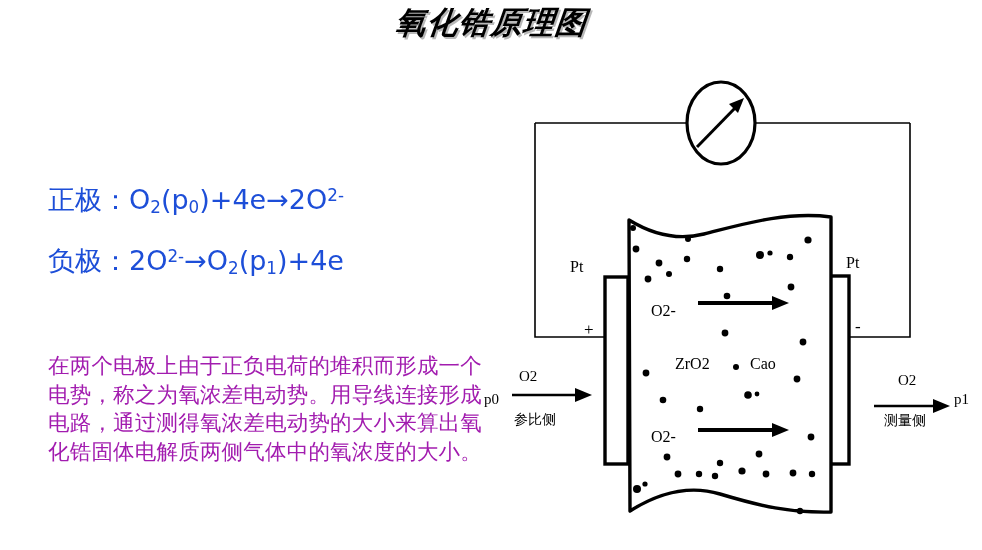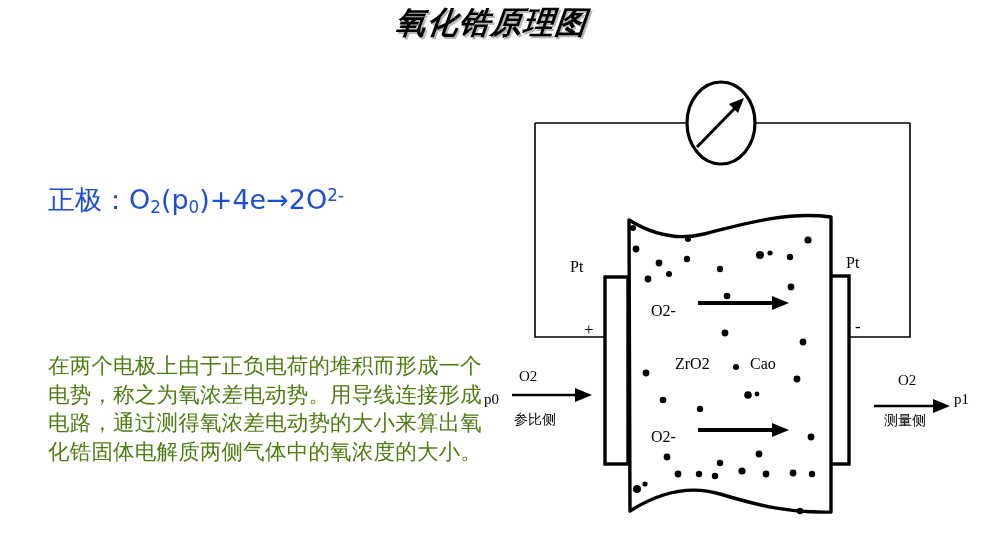--- a/index.html
+++ b/index.html
@@ -54,21 +54,21 @@
   .eq2 { left: 48px; top: 243px; }
   .eq sub { font-size: 0.62em; vertical-align: -0.25em; }
   .eq sup { font-size: 0.62em; vertical-align: 0.45em; }
 
   
   .para {
     position: absolute;
     left: 48px;
     top: 352px;
     width: 440px;
-    color: #4d7c0f;
+    color: #a21caf;
     font-family: "DejaVu Sans", sans-serif;
     font-size: 21.5px;
     line-height: 1.33;
     letter-spacing: 0.2px;
   }
 
   
   .diagram {
     position: absolute;
     left: 0; top: 0;
@@ -93,20 +93,23 @@
 <div id="root">
 
   <div class="title-wrap">
     <span class="title">氧化锆原理图</span>
   </div>
 
   <div class="eq eq1">
     <span>正极：O</span><sub>2</sub><span>(p</span><sub>0</sub><span>)+4e→2O</span><sup>2-</sup>
   </div>
 
+  <div class="eq eq2">
+    <span>负极：2O</span><sup>2-</sup><span>→O</span><sub>2</sub><span>(p</span><sub>1</sub><span>)+4e</span>
+  </div>
 
   <div class="para">在两个电极上由于正负电荷的堆积而形成一个电势，称之为氧浓差电动势。用导线连接形成电路，通过测得氧浓差电动势的大小来算出氧化锆固体电解质两侧气体中的氧浓度的大小。</div>
 
   <svg class="diagram" viewBox="0 0 982 550">
 
     <g stroke="#000" fill="none" stroke-width="1.6">
       <path d="M535,123 L688,123"></path>
       <path d="M755,123 L910,123"></path>
       <path d="M535,123 L535,337 L606,337"></path>
       <path d="M910,123 L910,337 L849,337"></path>

